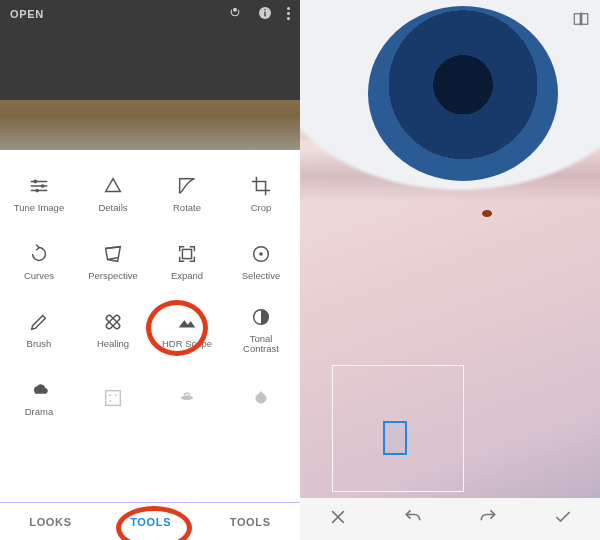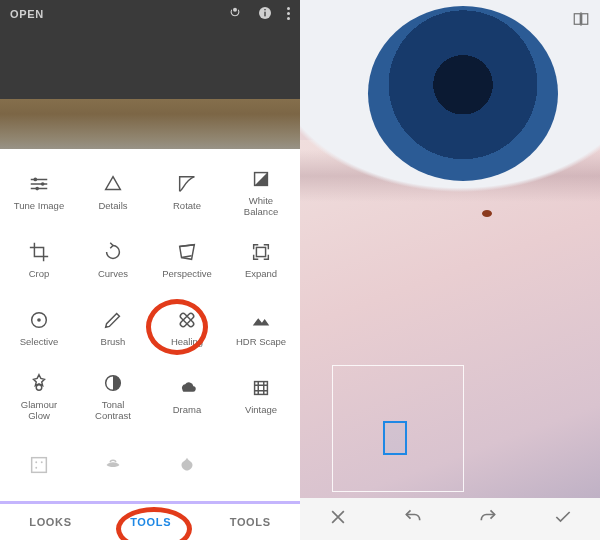--- a/index.html
+++ b/index.html
@@ -18,21 +18,21 @@
 
   
   .toolgrid{flex:1;display:grid;grid-template-columns:repeat(4,1fr);grid-auto-rows:68px;padding:10px 2px 2px 2px;position:relative}
   .tool{display:flex;flex-direction:column;align-items:center;justify-content:center;gap:6px;cursor:pointer}
   .tool svg{width:22px;height:22px;stroke:#555;fill:none;stroke-width:1.6}
   .tool .filled{fill:#555;stroke:none}
   .tool-label{font-size:9.5px;color:#666;text-align:center;line-height:1.1}
   .fade{opacity:.35}
 
   
-  .btmnav{height:42px;border-top:3px solid #c4b5fd;display:flex;align-items:center;justify-content:space-around;position:relative}
+  .btmnav{height:42px;border-top:1px solid #c4b5fd;display:flex;align-items:center;justify-content:space-around;position:relative}
   .navitem{font-size:11px;font-weight:700;letter-spacing:.06em;color:#777;cursor:pointer}
   .navitem.active{color:#1e88e5}
 
   
   .circ{position:absolute;border:5px solid #e23b1a;border-radius:50%;pointer-events:none}
 
   
   .photo{flex:1;position:relative}
   .iris{position:absolute;top:6px;left:68px;width:190px;height:175px;border-radius:50%;background:radial-gradient(circle at 50% 45%,#0b1a33 0 22%,#173a6b 22% 55%,#2b5b95 55% 78%,#6f8eb3 80% 100%)}
   .eyewhite{position:absolute;top:0;left:0;right:0;height:200px;background:radial-gradient(ellipse 320px 220px at 160px 60px,#eff1f5 0 58%,rgba(239,241,245,0) 60%)}
@@ -100,29 +100,20 @@
           </svg>
         <span class="tool-label">Details</span>
       </div>
       <div class="tool">
         <svg viewBox="0 0 24 24">
             <path d="M4 20V4h16"></path>
             <path d="M4 20c4-2 6-12 16-16"></path>
           </svg>
         <span class="tool-label">Rotate</span>
       </div>
-      <div class="tool">
-        <svg viewBox="0 0 24 24">
-            <rect x="5" y="5" width="14" height="14"></rect>
-            <path d="M5 5l14 14" class="filled" fill="none" stroke="#555"></path>
-            <path d="M5 19L19 5 19 19Z" class="filled"></path>
-          </svg>
-        <span class="tool-label" style="white-space:pre-line">White
-Balance</span>
-      </div>
 
       <div class="tool">
         <svg viewBox="0 0 24 24">
             <path d="M7 2v15h15M2 7h15v15"></path>
           </svg>
         <span class="tool-label">Crop</span>
       </div>
       <div class="tool">
         <svg viewBox="0 0 24 24">
             <path d="M12 5a7 7 0 1 1-7 7"></path>
@@ -167,46 +158,31 @@
       </div>
       <div class="tool">
         <svg viewBox="0 0 24 24">
             <path d="M3 18l6-8 4 5 3-4 5 7z" class="filled"></path>
           </svg>
         <span class="tool-label">HDR Scape</span>
       </div>
 
       <div class="tool">
         <svg viewBox="0 0 24 24">
-            <path d="M12 3l2 4 4 1-3 3 1 4-4-2-4 2 1-4-3-3 4-1z"></path>
-            <circle cx="12" cy="17" r="3"></circle>
-          </svg>
-        <span class="tool-label" style="white-space:pre-line">Glamour
-Glow</span>
-      </div>
-      <div class="tool">
-        <svg viewBox="0 0 24 24">
             <circle cx="12" cy="12" r="8"></circle>
             <path d="M12 4a8 8 0 0 1 0 16z" class="filled"></path>
           </svg>
         <span class="tool-label" style="white-space:pre-line">Tonal
 Contrast</span>
       </div>
       <div class="tool">
         <svg viewBox="0 0 24 24">
             <path d="M7 14a4 4 0 0 1 3-6 5 5 0 0 1 9 2 3 3 0 0 1-1 6H8a3 3 0 0 1-1-2z" class="filled"></path>
           </svg>
         <span class="tool-label">Drama</span>
-      </div>
-      <div class="tool">
-        <svg viewBox="0 0 24 24">
-            <rect x="5" y="5" width="14" height="14"></rect>
-            <path d="M9 5v14M15 5v14M5 9h14M5 15h14"></path>
-          </svg>
-        <span class="tool-label">Vintage</span>
       </div>
 
       <div class="tool fade">
         <svg viewBox="0 0 24 24">
             <rect x="4" y="4" width="16" height="16"></rect>
             <circle cx="9" cy="9" r="1" class="filled"></circle>
             <circle cx="15" cy="9" r="1" class="filled"></circle>
             <circle cx="9" cy="15" r="1" class="filled"></circle>
           </svg>
       </div>

